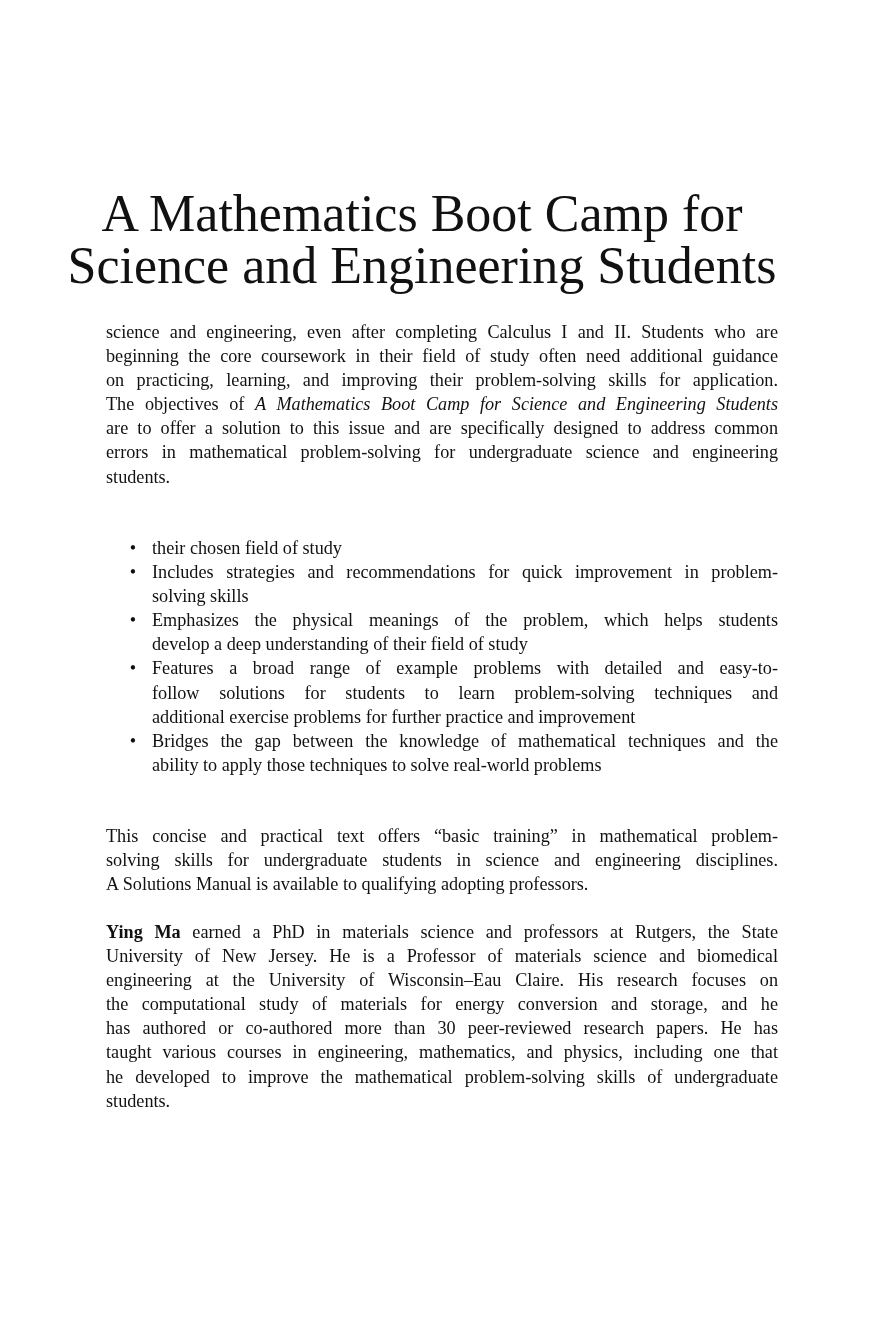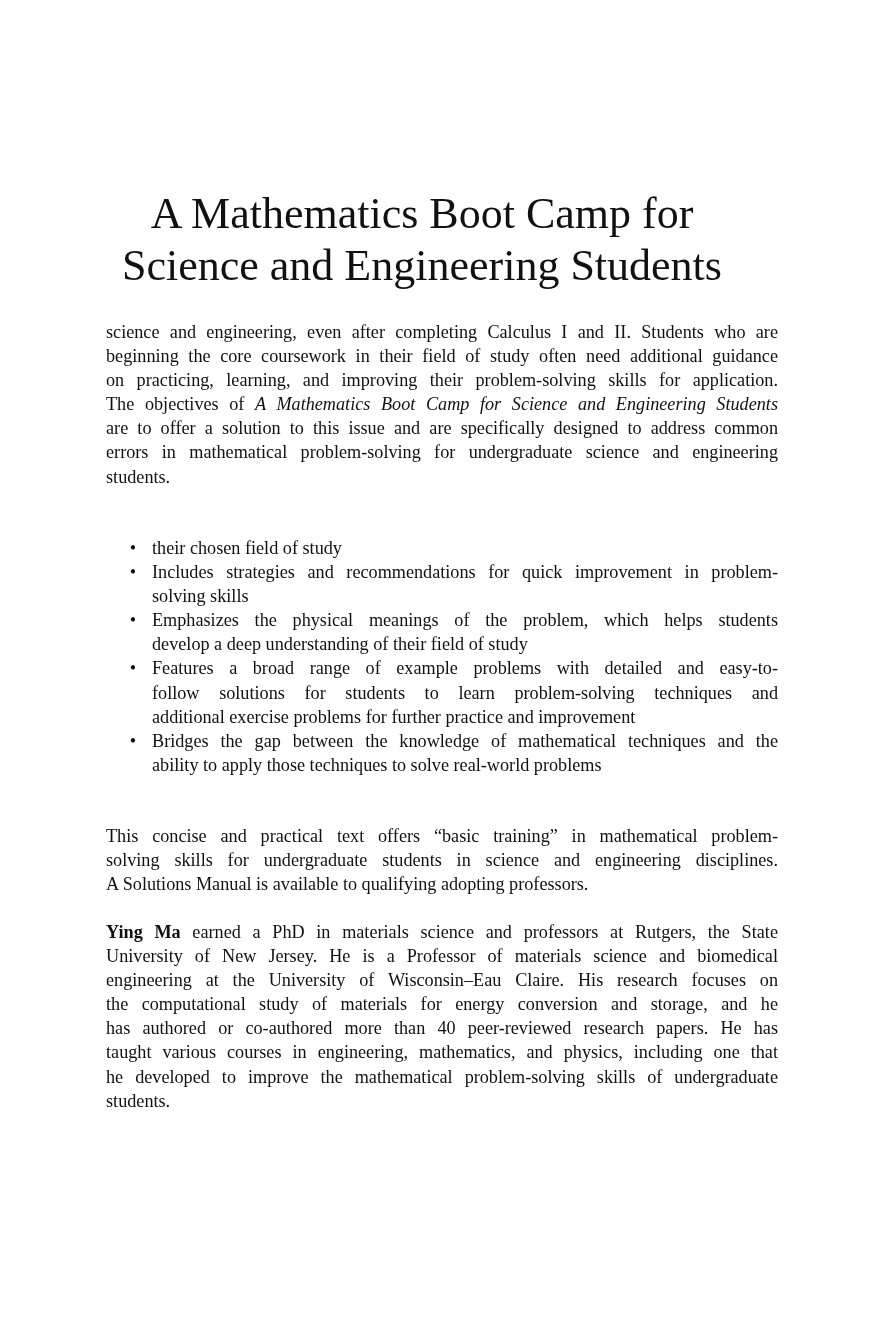--- a/index.html
+++ b/index.html
@@ -1,17 +1,17 @@
 <!DOCTYPE html>
 <html><head>
   <meta charset="utf-8">
   <style>
     html, body { margin: 0; padding: 0; background: #ffffff; }
     body { width: 884px; height: 1327px; position: relative; overflow: hidden; color: #111; font-family: "Liberation Serif", "DejaVu Serif", serif; }
-    .title { position: absolute; left: 0; width: 844px; text-align: center; top: 188px; font-size: 44px; line-height: 52px; font-weight: normal; margin: 0; color: #111; }
+    .title { position: absolute; left: 0; width: 844px; text-align: center; top: 188px; font-size: 52px; line-height: 52px; font-weight: normal; margin: 0; color: #111; }
     .title span { display: block; }
     .block { position: absolute; left: 106px; width: 672px; font-size: 18.2px; line-height: 24.1px; }
     .line { display: block; text-align: justify; text-align-last: justify; white-space: nowrap; height: 24.1px; }
     .line.last { text-align-last: left; }
     .line > span.fill { display: inline-block; width: 100%; text-align: justify; text-align-last: justify; }
     .line.last > span.fill { text-align-last: left; }
     .p1 { top: 320px; }
     .bullets { position: absolute; left: 126px; width: 652px; top: 536px; font-size: 18.2px; line-height: 24.1px; }
     .bullet { position: relative; padding-left: 26px; }
     .bullet .dot { position: absolute; left: 0; top: 0; width: 14px; text-align: center; }
@@ -70,17 +70,17 @@
   <span class="line"><span class="fill">This concise and practical text offers “basic training” in mathematical problem-</span></span>
   <span class="line"><span class="fill">solving skills for undergraduate students in science and engineering disciplines.</span></span>
   <span class="line last"><span class="fill">A Solutions Manual is available to qualifying adopting professors.</span></span>
 </div>
 
 <div class="block p3">
   <span class="line"><span class="fill"><b>Ying Ma</b><span> earned a PhD in materials science and professors at Rutgers, the State</span></span></span>
   <span class="line"><span class="fill">University of New Jersey. He is a Professor of materials science and biomedical</span></span>
   <span class="line"><span class="fill">engineering at the University of Wisconsin–Eau Claire. His research focuses on</span></span>
   <span class="line"><span class="fill">the computational study of materials for energy conversion and storage, and he</span></span>
-  <span class="line"><span class="fill">has authored or co-authored more than 40 peer-reviewed research papers. He has</span></span>
+  <span class="line"><span class="fill">has authored or co-authored more than 30 peer-reviewed research papers. He has</span></span>
   <span class="line"><span class="fill">taught various courses in engineering, mathematics, and physics, including one that</span></span>
   <span class="line"><span class="fill">he developed to improve the mathematical problem-solving skills of undergraduate</span></span>
   <span class="line last"><span class="fill">students.</span></span>
 </div>
 
 </body></html>

